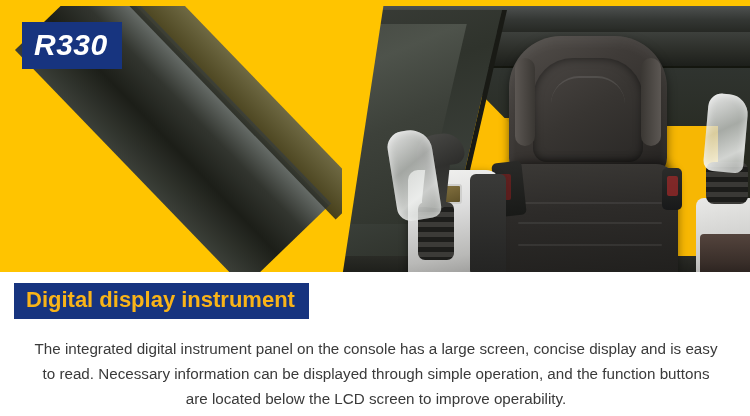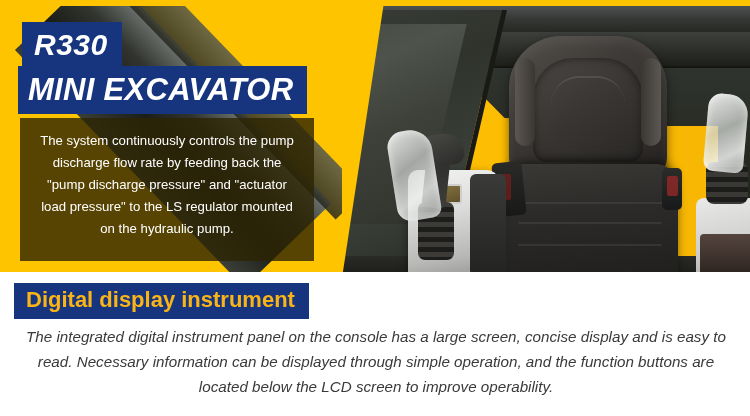--- a/index.html
+++ b/index.html
@@ -248,21 +248,21 @@
   .section-head{
     position:absolute;left:14px;top:11px;
     background:#17347f;color:#f9b418;
     font-size:22px;font-weight:bold;line-height:1;
     padding:6px 14px 8px 12px;white-space:nowrap;
   }
   .body-copy{
     position:absolute;left:20px;top:52px;width:712px;
     color:#3a3a3a;font-size:15.2px;line-height:25px;
   }
-  .body-copy p{margin:0;font-style:italic;}
+  .body-copy p{margin:12px;}
 </style>
 </head>
 <body>
 
 <div class="page">
 
   <div class="banner">
     <div class="banner-inner">
 
       <div class="arm-diag"></div>
@@ -307,25 +307,21 @@
         <div class="console-r"></div>
         <div class="console-r-body"></div>
         <div class="joy-r-boot"></div>
         <div class="wrap-r"></div>
 
         <div class="photo-bleed"></div>
       </div>
 
       <div class="badge-model">R330</div>
 
-      <div class="badge-type">MINI EXCAVATOR</div>
-
-      <div class="desc-box">
-        <p>The system continuously controls the pump discharge flow rate by feeding back the "pump discharge pressure" and "actuator load pressure" to the LS regulator mounted on the hydraulic pump.</p>
-      </div>
+
 
     </div>
   </div>
 
   <div class="bottom">
 
     <div class="section-head">Digital display instrument</div>
 
     <div class="body-copy">
       <p>The integrated digital instrument panel on the console has a large screen, concise display and is easy to read. Necessary information can be displayed through simple operation, and the function buttons are located below the LCD screen to improve operability.</p>

